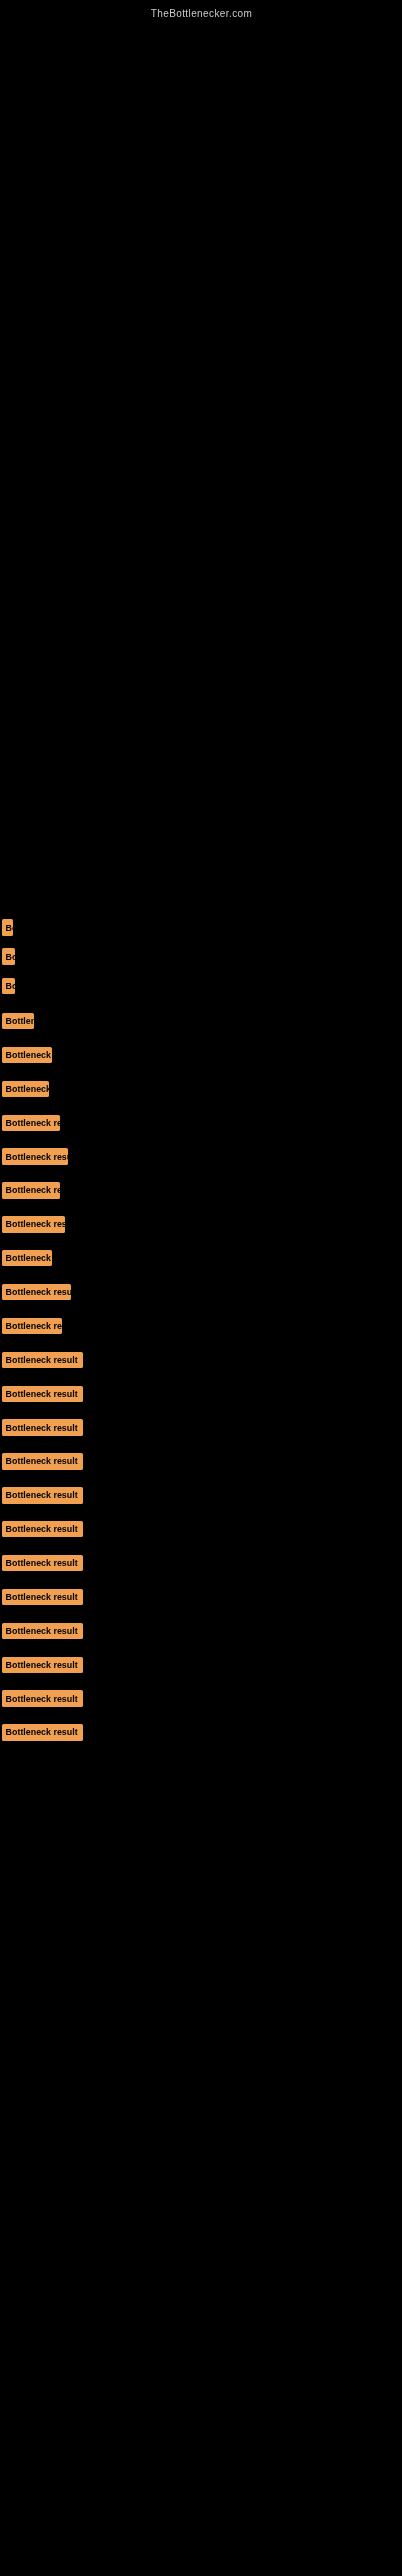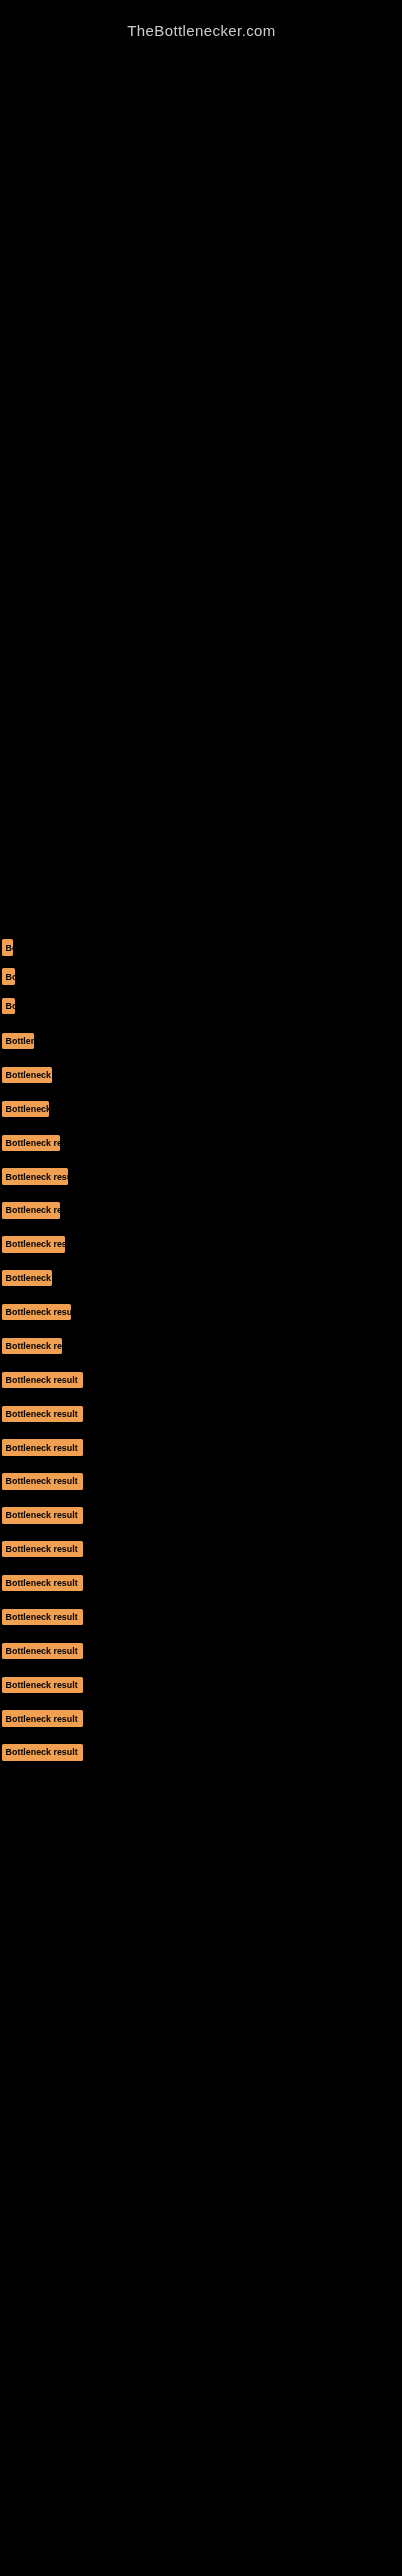--- a/index.html
+++ b/index.html
@@ -7,24 +7,23 @@
       background: #000;
       width: 403px;
       min-height: 2576px;
       font-family: Arial, sans-serif;
       position: relative;
     }
 
     .site-title {
       text-align: center;
       color: #ccc;
-      font-size: 15px;
+      font-size: 10px;
       padding: 8px 0 6.4px 0;
       letter-spacing: 0.4px;
-      margin-top: 14px;
     }
 
     .chart-area {
       width: 100%;
       height: 886px;
       background: #000;
       position: relative;
     }
 
     .results-area {

